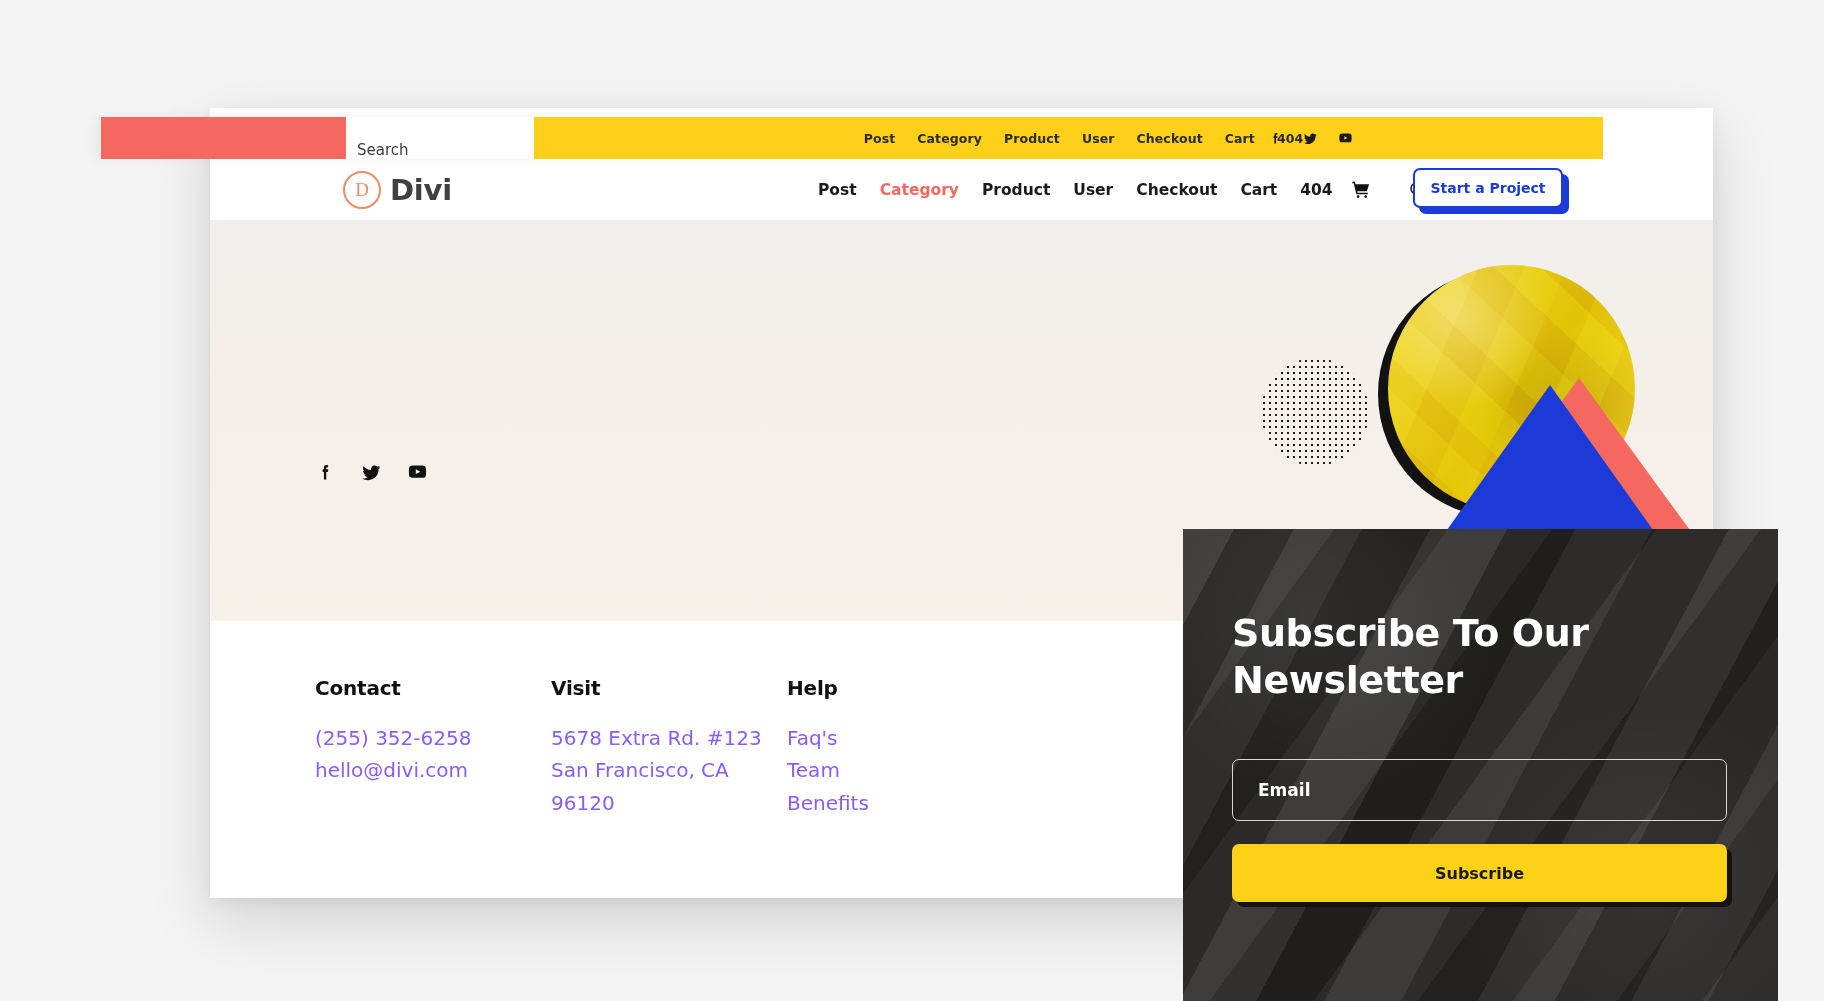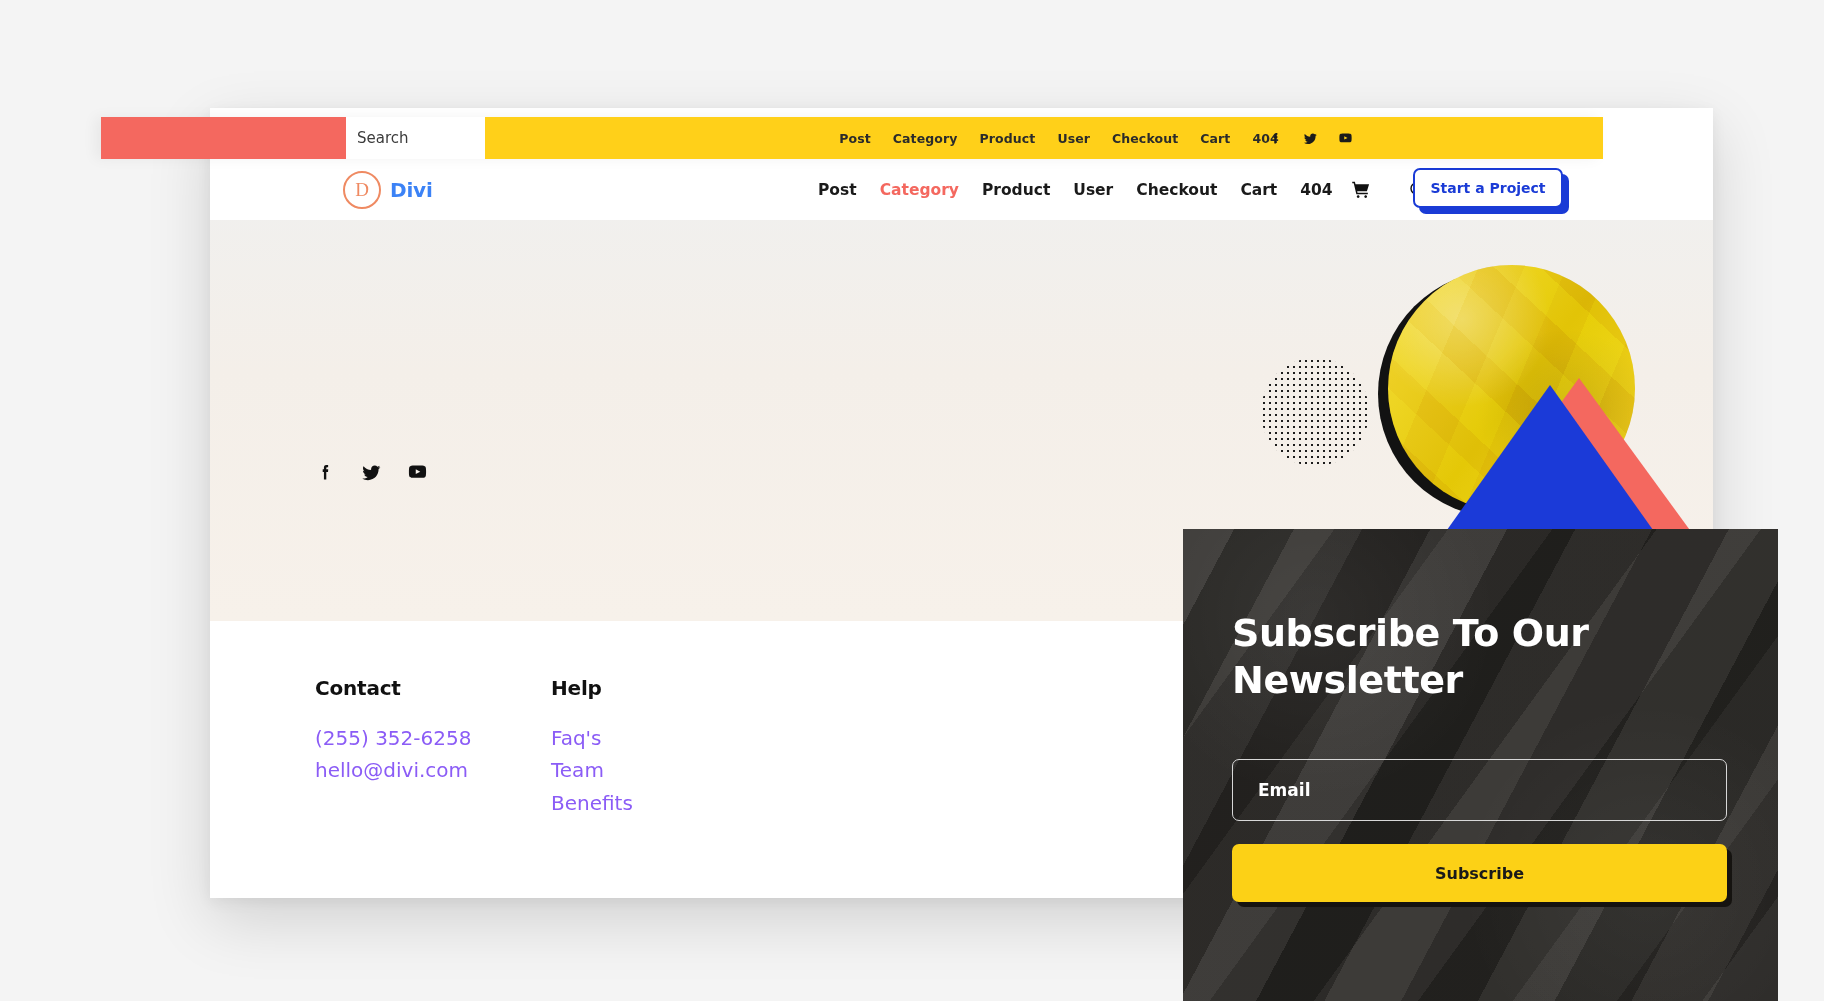--- a/index.html
+++ b/index.html
@@ -43,23 +43,23 @@
     box-shadow: -6px 0 14px rgba(0,0,0,0.05);
     z-index: 6;
   }
   #search-swatch {
     width: 245px;
     background: #f4685f;
     flex: 0 0 auto;
   }
   #search-label-wrap {
     flex: 0 0 auto;
-    width: 139px;
-    display: flex;
-    align-items: center;
+    width: 188px;
+    display: flex;
+    align-items: flex-end;
     padding-left: 11px;
     background: #ffffff;
   }
   #search-label {
     font-size: 15px;
     color: #3c3c3c;
     font-family: "DejaVu Sans", sans-serif;
   }
   #yellow-strip {
     flex: 1 1 auto;
@@ -119,23 +119,23 @@
     border: 2.4px solid #ef8a62;
     border-radius: 50%;
     display: flex; align-items: center; justify-content: center;
     color: #ef8a62;
     font-size: 19px;
     font-weight: 400;
     font-family: "Liberation Serif", serif;
     line-height: 1;
   }
   #brand-name {
-    font-size: 20px;
-    font-weight: 700;
-    color: #3b82f6;
+    font-size: 29px;
+    font-weight: 700;
+    color: #404040;
     font-family: "DejaVu Sans", sans-serif;
     letter-spacing: -0.2px;
   }
 
   #main-nav {
     position: absolute;
     left: 608px;
     display: flex;
     align-items: center;
     gap: 23px;
@@ -413,20 +413,26 @@
 
     <div id="footer-lower">
       <div id="footer-cols">
 
         <div class="f-col">
           <div class="f-title">Contact</div>
           <div class="f-line f-link">(255) 352-6258</div>
           <div class="f-line f-link">hello@divi.com</div>
         </div>
 
+        <div class="f-col">
+          <div class="f-title">Visit</div>
+          <div class="f-line">5678 Extra Rd. #123</div>
+          <div class="f-line">San Francisco, CA</div>
+          <div class="f-line">96120</div>
+        </div>
 
         <div class="f-col">
           <div class="f-title">Help</div>
           <div class="f-line f-link">Faq's</div>
           <div class="f-line f-link">Team</div>
           <div class="f-line f-link">Benefits</div>
         </div>
 
       </div>
     </div>

